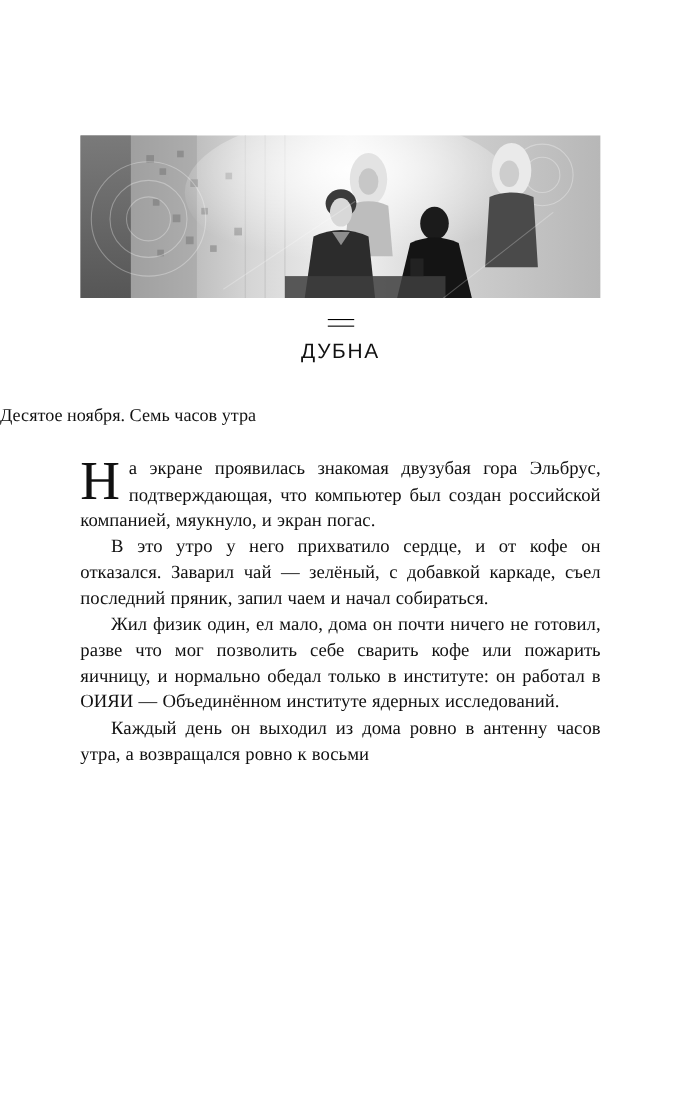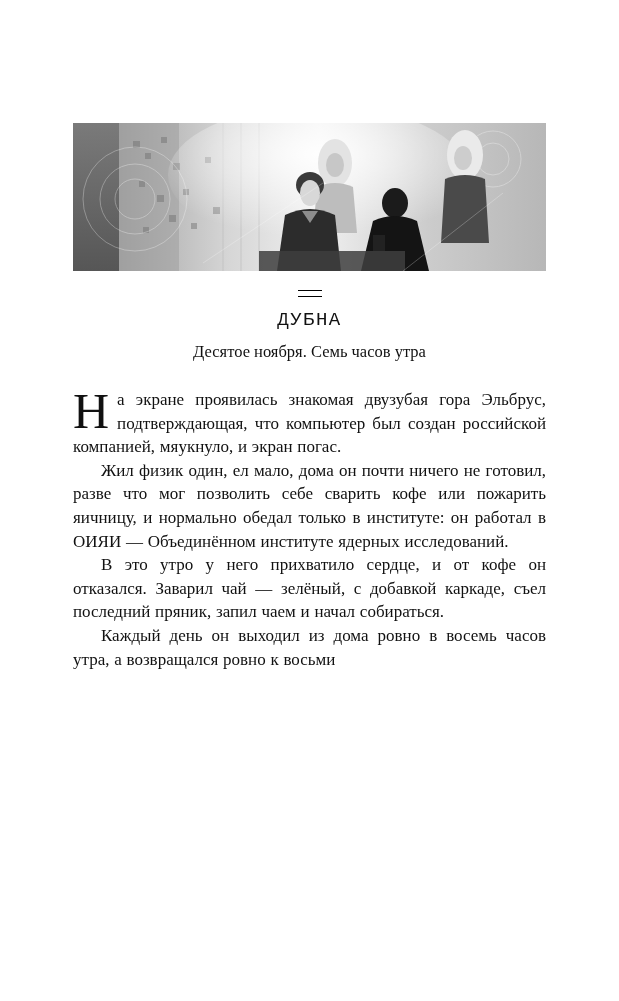--- a/index.html
+++ b/index.html
@@ -29,29 +29,29 @@
   .ornament {
     width: 24px;
     height: 5px;
     margin: 19px auto 0 auto;
     border-top: 1.5px solid #000000;
     border-bottom: 1.5px solid #000000;
   }
   .chapter-title {
     margin: 12px 0 0 0;
     text-align: center;
-    font-family: Liberation Mono, monospace;
+    font-family: Liberation Sans, sans-serif;
     font-weight: 400;
     font-size: 19px;
     letter-spacing: 1.5px;
     color: #111111;
   }
   .subtitle {
-    margin-top: 11px;
-    text-align: center;
+    margin-top: 37px;
+    text-align: left;
     font-size: 16.5px;
     color: #111111;
   }
   .body-text {
     margin: 26px 73px 0 73px;
     font-size: 17px;
     line-height: 23.6px;
     text-align: justify;
     hyphens: auto;
     -webkit-hyphens: auto;
@@ -165,18 +165,18 @@
   </figure>
 
   <div class="ornament"></div>
 
   <h1 class="chapter-title">ДУБНА</h1>
 
   <div class="subtitle">Десятое ноября. Семь часов утра</div>
 
   <div class="body-text">
     <p class="first"><span class="dropcap">Н</span><span>а экране проявилась знакомая двузубая гора Эльбрус, подтверждающая, что компьютер был создан российской компанией, мяукнуло, и экран погас.</span></p>
+    <p>В это утро у него прихватило сердце, и от кофе он отказался. Заварил чай — зелёный, с добавкой каркаде, съел последний пряник, запил чаем и начал собираться.</p>
     <p>Жил физик один, ел мало, дома он почти ничего не готовил, разве что мог позволить себе сварить кофе или пожарить яичницу, и нормально обедал только в институте: он работал в ОИЯИ — Объединённом институте ядерных исследований.</p>
-    <p>В это утро у него прихватило сердце, и от кофе он отказался. Заварил чай — зелёный, с добавкой каркаде, съел последний пряник, запил чаем и начал собираться.</p>
-    <p>Каждый день он выходил из дома ровно в восемь часов утра, а возвращался ровно к восьми</p>
+    <p>Каждый день он выходил из дома ровно в антенну часов утра, а возвращался ровно к восьми</p>
   </div>
 
 </div>
 
 </body></html>

